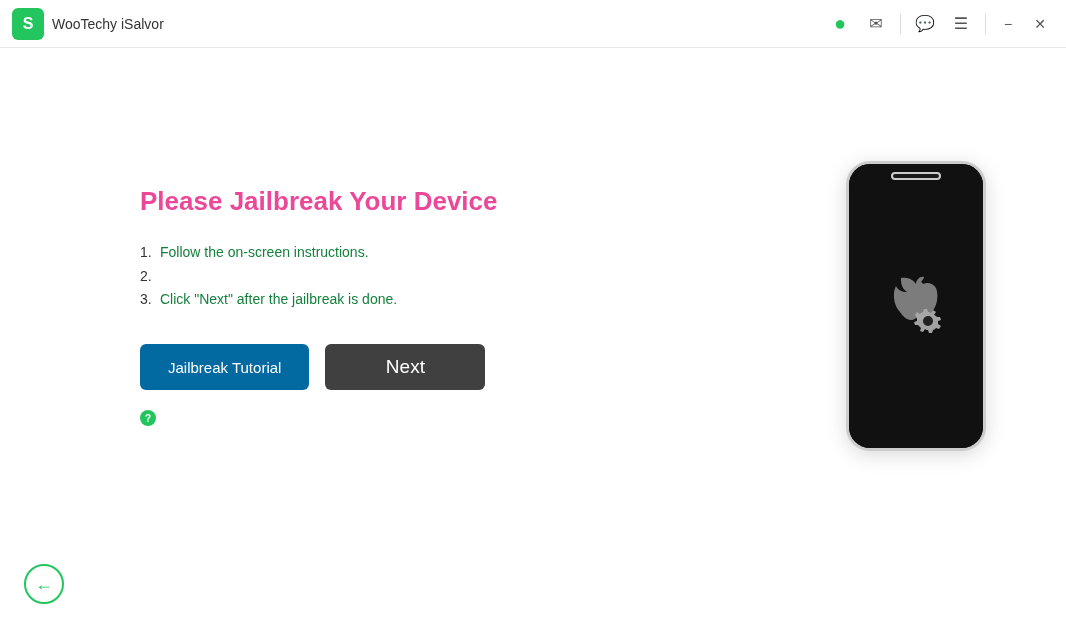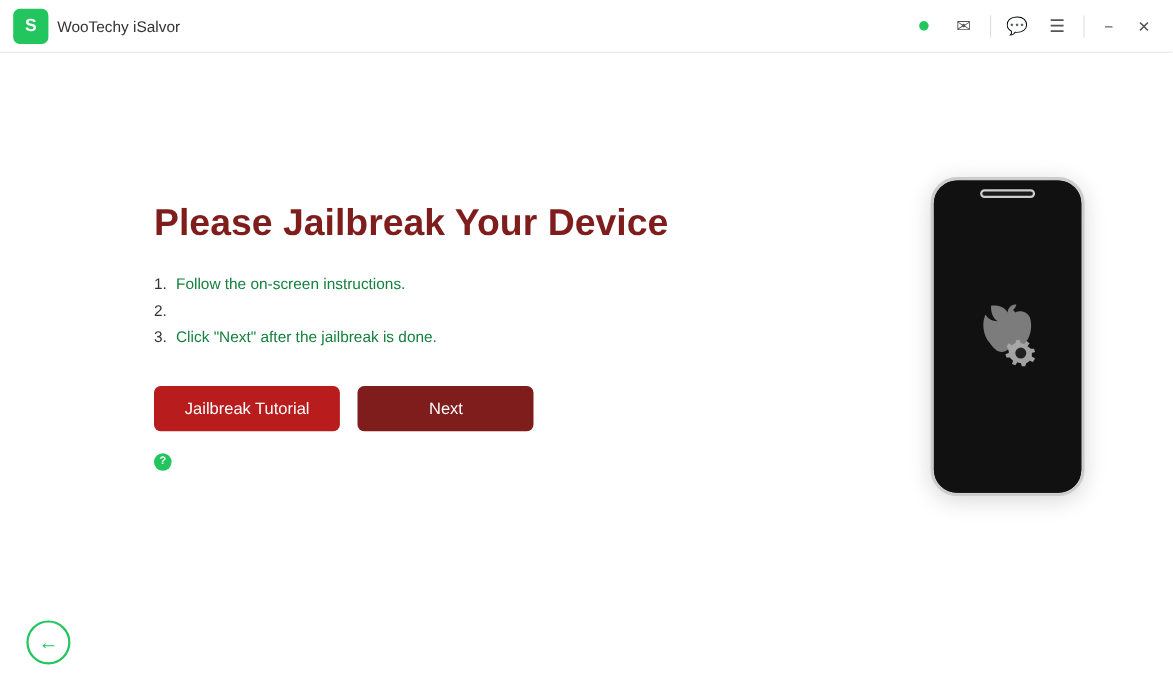--- a/index.html
+++ b/index.html
@@ -90,23 +90,23 @@
       padding: 60px 80px 60px 140px;
       height: calc(624px - 48px - 60px);
     }
 
     .left-panel {
       flex: 1;
       max-width: 560px;
     }
 
     .page-title {
-      font-size: 34px;
+      font-size: 26px;
       font-weight: 600;
-      color: #7f1d1d;
+      color: #ec4899;
       margin-bottom: 24px;
     }
 
     .instructions {
       list-style: none;
       margin-bottom: 32px;
     }
     .instructions li {
       font-size: 14px;
       color: #333;
@@ -122,38 +122,38 @@
       color: #15803d;
     }
 
     .button-row {
       display: flex;
       gap: 16px;
       margin-bottom: 20px;
     }
 
     .btn-jailbreak {
-      background: #b91c1c;
+      background: #0369a1;
       color: white;
       border: none;
       border-radius: 6px;
       padding: 12px 28px;
       font-size: 15px;
       font-weight: 500;
       cursor: pointer;
       min-width: 160px;
     }
 
     .btn-next {
-      background: #7f1d1d;
+      background: #404040;
       color: white;
       border: none;
       border-radius: 6px;
       padding: 12px 60px;
-      font-size: 15px;
+      font-size: 19px;
       font-weight: 500;
       cursor: pointer;
       min-width: 160px;
     }
 
     .help-link {
       display: flex;
       align-items: center;
       gap: 6px;
       color: #ef4444;

